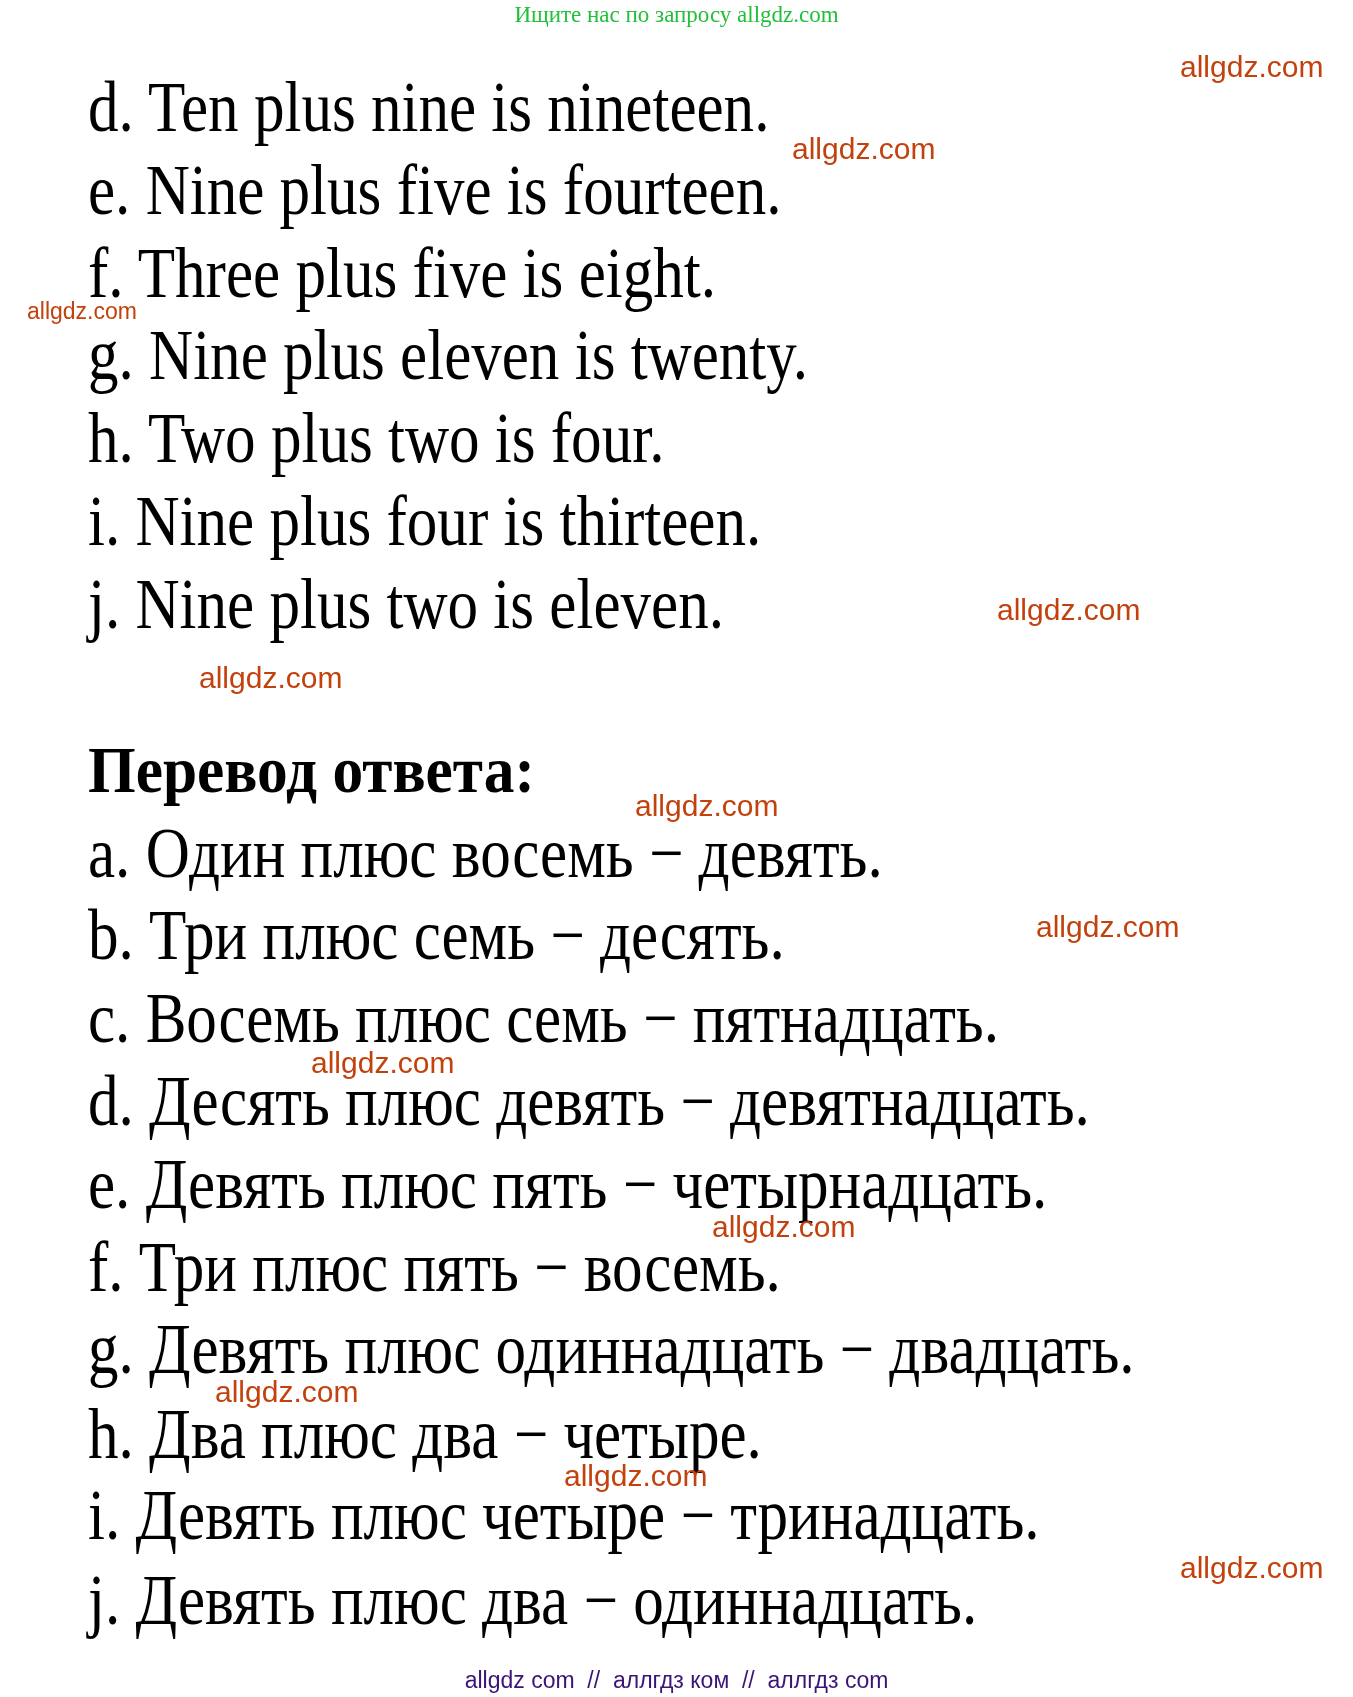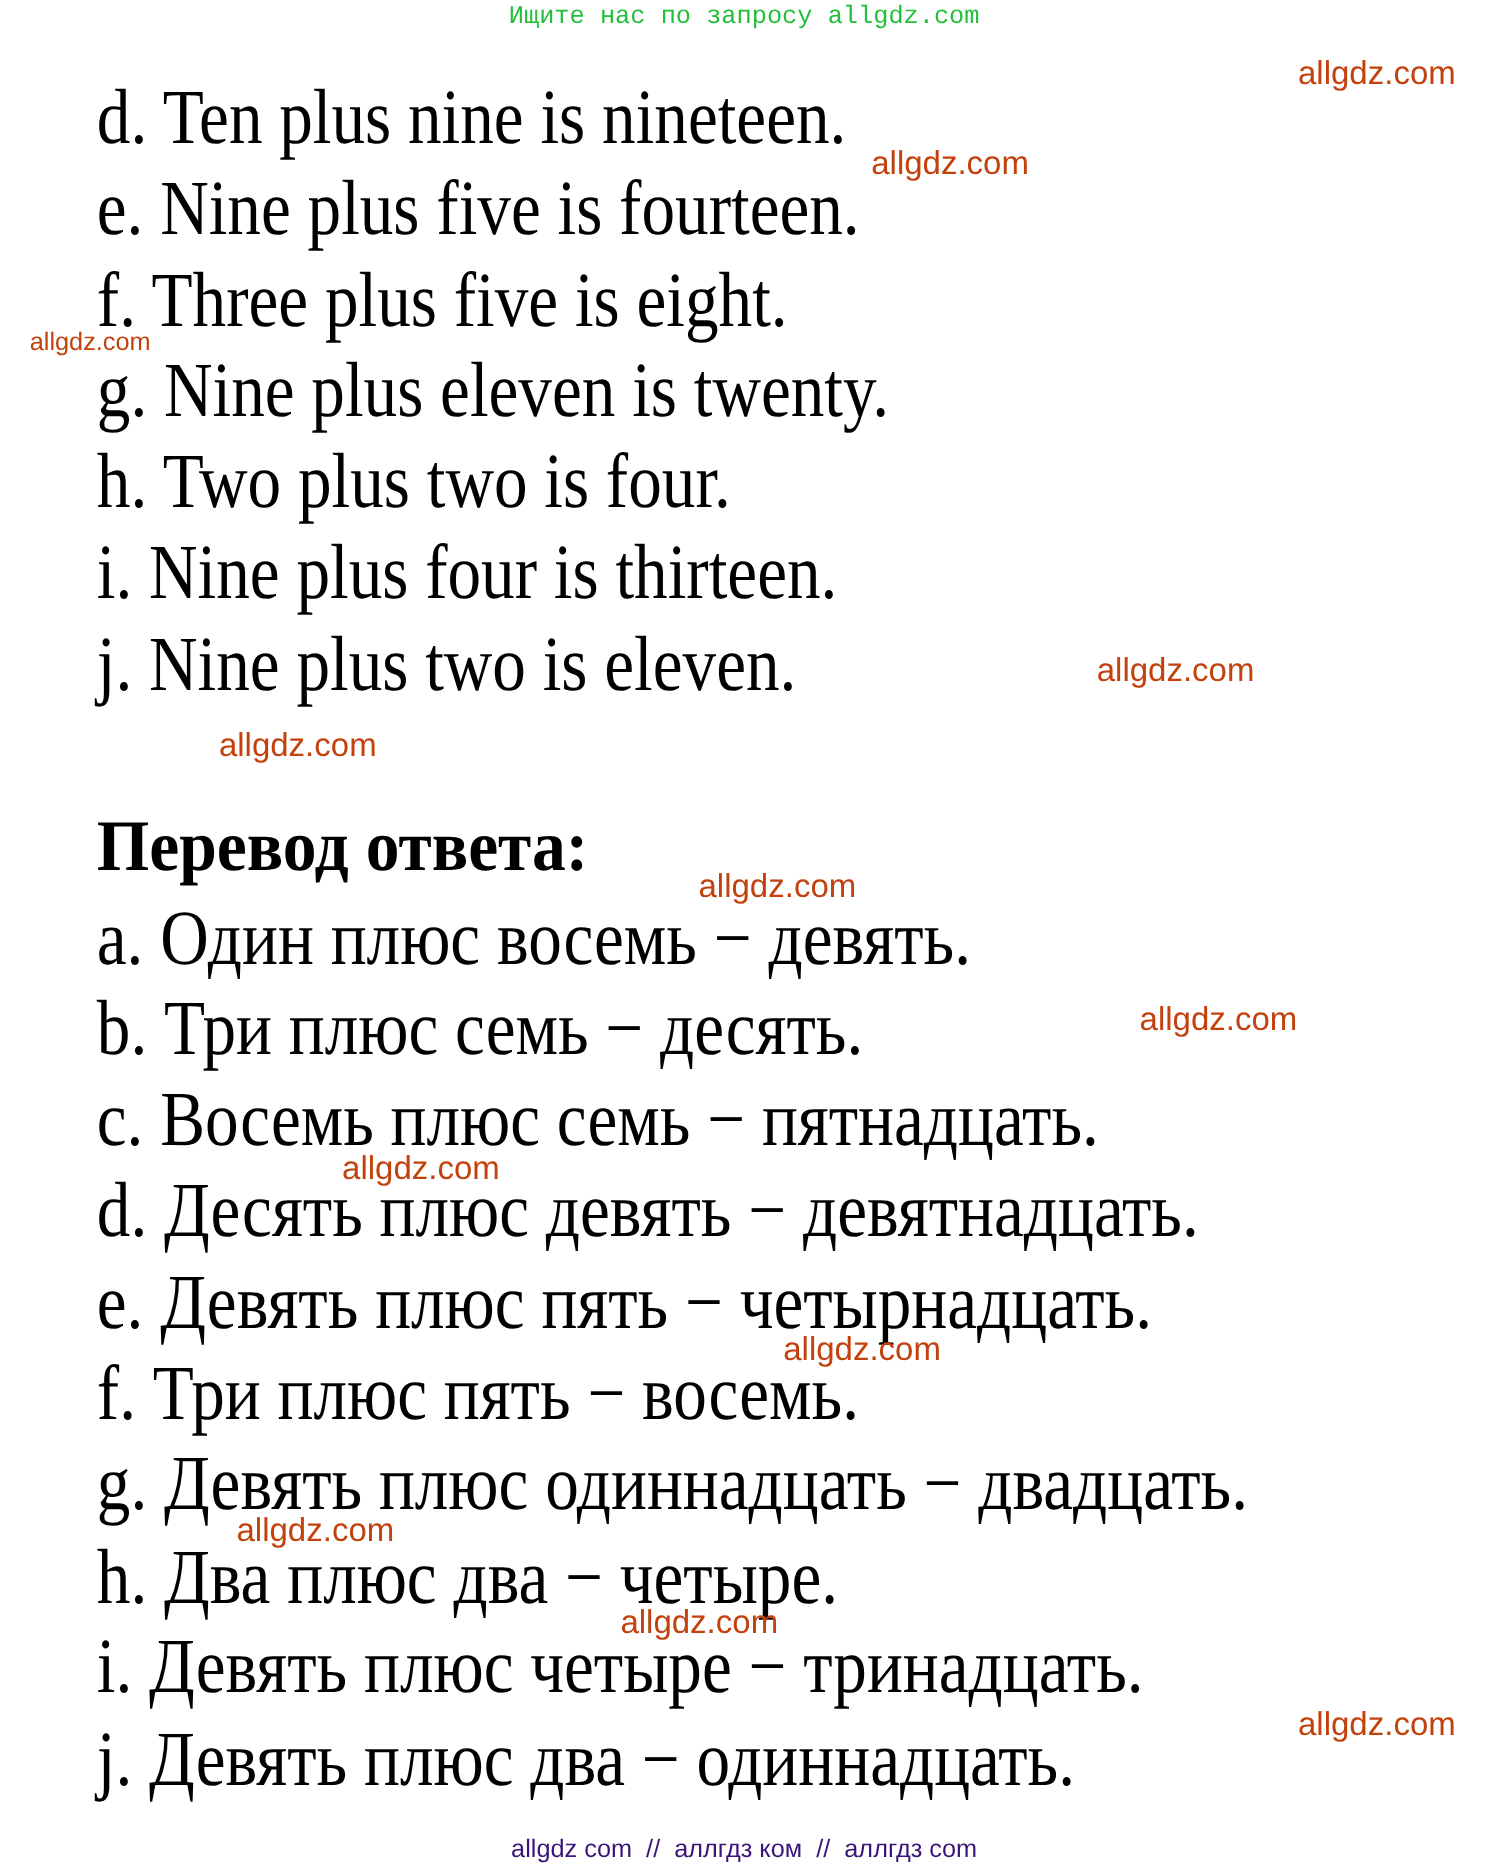--- a/index.html
+++ b/index.html
@@ -1,18 +1,18 @@
 <!DOCTYPE html>
 <html><head>
 <meta charset="utf-8">
 <style>
   html, body { margin:0; padding:0; background:#ffffff; }
   body { width:1353px; height:1697px; position:relative; overflow:hidden; }
   .banner { position:absolute; left:0; width:1353px; top:2px; text-align:center;
-    font-family:Liberation Mono, monospace; font-size:23px; color:#22c03a; }
+    font-family:Liberation Serif, serif; font-size:23px; color:#22c03a; }
   .line { position:absolute; left:88px; white-space:nowrap;
     font-family:"Liberation Serif", serif; font-size:71px; color:#000;
     transform:scaleX(0.86); transform-origin:left bottom; line-height:1; }
   .heading { font-weight:bold; font-size:66px; transform:scaleX(0.93); }
   .wm { position:absolute; white-space:nowrap; font-family:"Liberation Sans", sans-serif;
     font-size:30px; color:#c2410c; line-height:1; transform:translateY(-50%); }
   .wm.small { font-size:23px; }
   .footer { position:absolute; left:0; width:1353px; top:1667px; text-align:center;
     font-family:"Liberation Sans", sans-serif; font-size:23px; color:#3a1478; white-space:pre; }
 </style>

